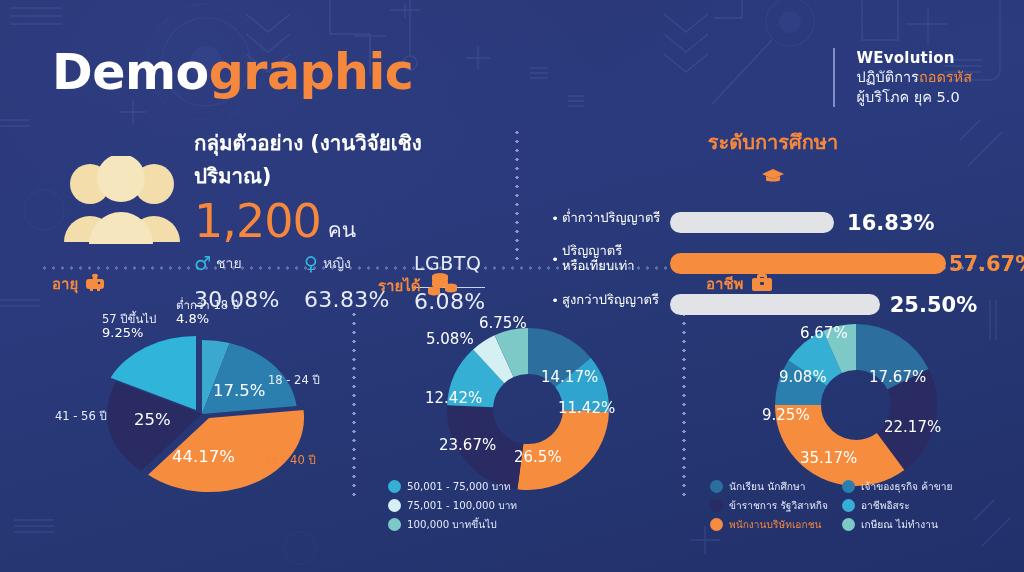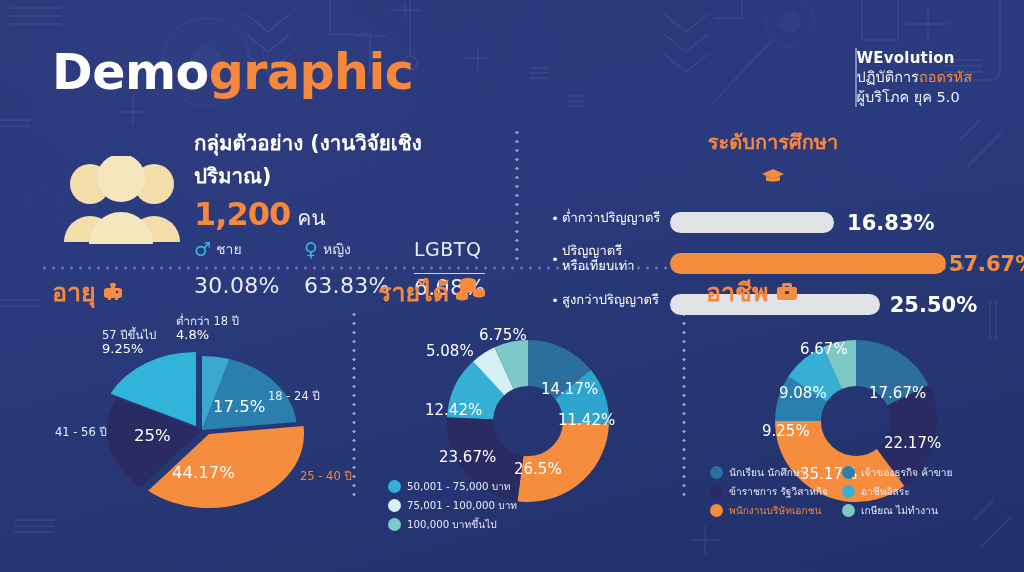--- a/index.html
+++ b/index.html
@@ -27,20 +27,21 @@
     position:absolute; left:52px; top:48px;
     font-size:49px; font-weight:bold; letter-spacing:-.5px;
     line-height:1;
   }
   .title .w { color:#ffffff; }
   .title .o { color:#f5883c;text-align:right; }
 
   .brand {
     position:absolute; right:52px; top:48px;
     text-align:left; line-height:1.35;
+    padding-left:22px;
     border-left:2px solid #7f8dc8;
   }
   .brand .b1 { color:#fff; font-size:15px; font-weight:bold; letter-spacing:.2px; }
   .brand .b2, .brand .b3 { color:#eef1fb; font-size:14.5px; }
   .brand .b2 .hl { color:#f5883c; }
 
   
   .vdots {
     position:absolute; width:4px;
     background-image:radial-gradient(circle, #9aa6d8 1.6px, transparent 1.8px);
@@ -50,21 +51,21 @@
     position:absolute; height:4px;
     background-image:radial-gradient(circle, #8e9ad0 1.5px, transparent 1.7px);
     background-size:9px 4px; background-repeat:repeat-x; opacity:.55;
   }
 
   
   .sample { position:absolute; left:56px; top:126px; width:440px; }
   .sample-title { color:#ffffff; font-size:20.5px; font-weight:bold; margin-left:138px; }
   .people-icon { position:absolute; left:6px; top:30px; }
   .bignum { margin-left:138px; margin-top:6px; line-height:1; }
-  .bignum .n { color:#f5883c; font-size:32px; font-weight:bold; letter-spacing:-1px; }
+  .bignum .n { color:#f5883c; font-size:46px; font-weight:normal; letter-spacing:-1px; }
   .bignum .u { color:#eef1fb; font-size:21px; margin-left:7px; }
   .genders { margin-left:138px; margin-top:9px; display:flex; gap:18px; }
   .g { min-width:92px; }
   .g .grow { display:flex; align-items:center; gap:5px; height:20px; }
   .g .sym { color:#35b6e0; font-size:19px; font-weight:bold; line-height:1; }
   .g .lab { color:#dfe5f7; font-size:14px; }
   .g .val { color:#e8ecfa; font-size:22px; letter-spacing:.3px; margin-top:14px; }
   .g.lgbtq .lab { color:#e8ecfa; font-size:19px; letter-spacing:.5px; }
   .g.lgbtq .val { border-top:1.5px solid #c9d2ee; padding-top:1px; display:inline-block; }
 
@@ -79,31 +80,31 @@
   .edu-bar { height:21px; border-radius:11px; background:#e2e3e6; }
   .edu-bar.accent { background:#f68c3e; }
   .edu-val {
     position:absolute; top:50%; transform:translateY(-50%);
     font-size:21px; font-weight:bold; color:#ffffff; white-space:nowrap;
   }
   .edu-val.accent { color:#f68c3e; }
 
   
   .panel { position:absolute; top:272px; }
-  .panel-title { font-size:25px; font-weight:bold; color:#f5883c; display:flex; align-items:center; gap:7px; }
+  .panel-title { font-size:15px; font-weight:bold; color:#f5883c; display:flex; align-items:center; gap:7px; }
 
   .p-age    { left:52px;  width:300px; }
   .p-income { left:378px; width:300px; }
   .p-occ    { left:706px; width:300px; }
 
   .chartbox { position:relative; margin-top:6px; }
 
   .plabel { position:absolute; font-size:11.5px; white-space:nowrap; }
   .plabel.white { color:#e9edfa; }
-  .plabel.orange { color:#f5883c;margin-left:36px; }
+  .plabel.orange { color:#f5883c; }
   .pval { position:absolute; font-size:15px; color:#ffffff; white-space:nowrap; }
   .pval.sm { font-size:13px; }
   .pval.big { font-size:16.5px; }
 
   
   .legend { position:absolute; display:flex; gap:14px; }
   .legcol { display:flex; flex-direction:column; gap:3px; }
   .legitem { display:flex; align-items:center; gap:6px; }
   .legdot { width:13px; height:13px; border-radius:50%; flex:none; }
   .legtext { font-size:10.2px; color:#e5eafa; white-space:nowrap; }
@@ -390,21 +391,21 @@
       </svg>
 
       <span class="pval" style="left:163px; top:66px;">17.67%</span>
       <span class="pval" style="left:178px; top:116px;">22.17%</span>
       <span class="pval" style="left:94px; top:147px;">35.17%</span>
       <span class="pval" style="left:56px; top:104px;">9.25%</span>
       <span class="pval" style="left:73px; top:66px;">9.08%</span>
       <span class="pval" style="left:94px; top:22px;text-align:right;">6.67%</span>
     </div>
 
-    <div class="legend" style="left:4px; top:192px;">
+    <div class="legend" style="left:4px; top:206px;">
       <div class="legcol">
         <div class="legitem">
           <span class="legdot" style="background:#2c6f9e;"></span>
           <span class="legtext">นักเรียน นักศึกษา</span>
         </div>
         <div class="legitem">
           <span class="legdot" style="background:#2b2b63;"></span>
           <span class="legtext">ข้าราชการ รัฐวิสาหกิจ</span>
         </div>
         <div class="legitem">

